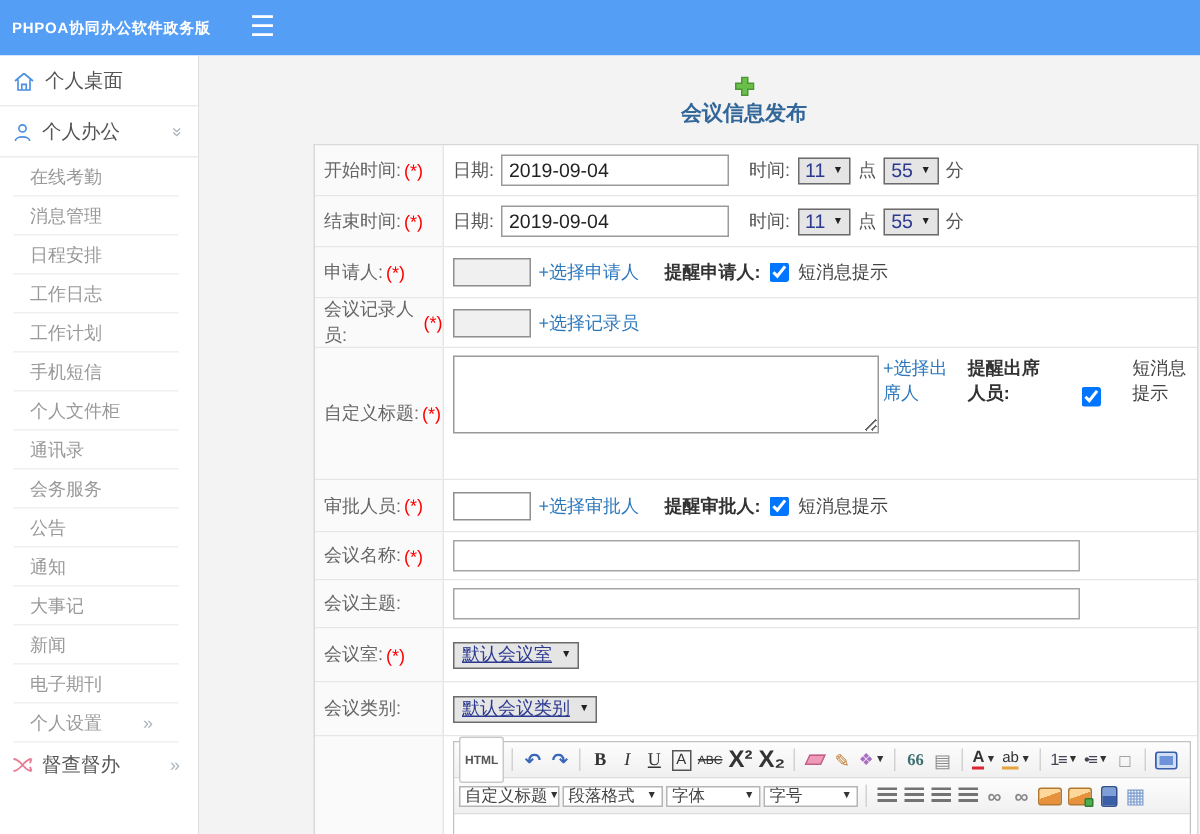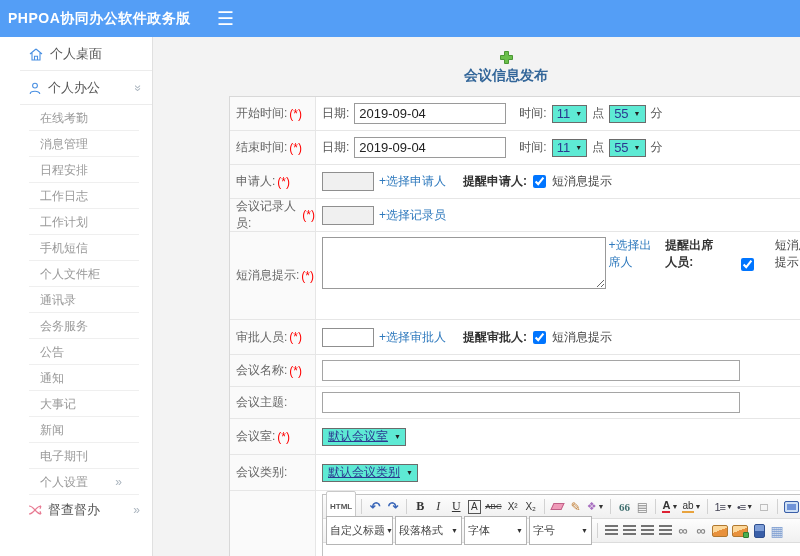--- a/index.html
+++ b/index.html
@@ -1,25 +1,25 @@
 <!DOCTYPE html>
 <html><head>
 <meta charset="utf-8">
 <style>
   * { box-sizing: border-box; margin: 0; padding: 0; }
   html,body { width:800px; height:556px; overflow:hidden; }
   body { font-family:"Liberation Sans","DejaVu Sans",sans-serif; background:#fff; font-size:12px; color:#333; }
 
   
   .header { height:37px; background:#549ef6; display:flex; align-items:center; color:#fff; }
-  .header-title { font-size:14px; font-weight:bold; padding-left:8px; letter-spacing:.5px; }
+  .header-title { font-size:10px; font-weight:bold; padding-left:8px; letter-spacing:.5px; }
   .hamburger { margin-left:26px; font-size:19px; line-height:1; cursor:pointer; }
 
   
-  .layout { display:flex; height:519px;margin-left:20px; }
+  .layout { display:flex; height:519px; }
   .sidebar { width:133px; background:#fff; border-right:1px solid #e0e0e0; flex-shrink:0; overflow:hidden; }
   .content { flex:1; background:#f3f3f3; overflow:hidden; }
 
   
   .nav-top { height:34px; display:flex; align-items:center; gap:7px; padding:0 10px 0 9px; color:#555; font-size:13px; position:relative; cursor:pointer; }
   .nav-top::after { content:''; position:absolute; left:0; right:0; bottom:0; border-bottom:1px solid #ececec; }
   .nav-chev-down { margin-left:auto; color:#aab4be; font-size:12px; transform:rotate(90deg); }
   .nav-chev-right { margin-left:auto; color:#aab4be; font-size:12px; }
   .submenu { list-style:none; }
   .subitem { height:26px; line-height:26px; padding-left:20px; font-size:12px; color:#999; position:relative; cursor:pointer; }
@@ -38,21 +38,21 @@
   .frow { display:flex; border-bottom:1px solid #e6e6e6; }
   .flabel { width:86px; flex-shrink:0; background:#fafafa; border-right:1px solid #e6e6e6; color:#666; padding-left:6px; display:flex; align-items:center; }
   .req { color:#f00; margin-left:2px; }
   .ffield { flex:1; display:flex; align-items:center; padding-left:6px; gap:5px; background:#fff; min-width:0; }
   .r34{height:34px} .r33{height:33px} .r88{height:88px} .r35{height:35px} .r32{height:32px} .r36{height:36px}
   .r-editor{height:84px}
 
   .date-input { width:152px; height:21px; border:1px solid #9a9a9a; font-size:13px; padding:0 4px; font-family:inherit; color:#222; }
   .tlabel { color:#555; }
   .tlabel.gapL { margin-left:8px; }
-  .fake-select { display:inline-flex; align-items:center; height:18px; border:1px solid #6b6b6b; background:#5eead4; cursor:pointer; }
+  .fake-select { display:inline-flex; align-items:center; height:18px; border:1px solid #6b6b6b; background:#e5e5e5; cursor:pointer; }
   .sel-text { color:#2b3990; font-size:13px; padding:0 2px 0 4px; }
   .sel-caret { font-size:7px; color:#222; padding:0 4px 0 3px; }
   .room-select .sel-text { text-decoration:underline; font-size:12px; padding:2px 3px 2px 5px; }
 
   .mini-input { width:52px; height:19px; border:1px solid #8f8f8f; background:#f0f0f0; font-family:inherit; font-size:12px; padding:0 3px; }
   .mini-input.white { background:#fff; }
   a.sel-link { color:#2e79bd; text-decoration:none; cursor:pointer; }
   .remind { font-weight:bold; color:#333; margin-left:12px; }
   input[type=checkbox]{ width:13px; height:13px; margin:0 1px; }
   .sms { color:#444; }
@@ -67,33 +67,33 @@
   
   .editor { width:492px; border:1px solid #c2c2c2; background:#fff; align-self:flex-start; margin-top:3px; }
   .toolbar { background:linear-gradient(#fdfdfd,#f0f0f0); border-bottom:1px solid #dcdcdc; padding:2px 3px; display:flex; align-items:center; gap:2px; height:24px; white-space:nowrap; }
   .tbtn { height:31px; min-width:16px; display:inline-flex; align-items:center; justify-content:center; font-size:12px; color:#333; cursor:pointer; border-radius:2px; padding:0 1px; }
   .tsep { width:1px; height:15px; background:#d2d2d2; margin:0 3px; flex-shrink:0; }
   .html-btn { font-size:8px; font-weight:bold; color:#555; border:1px solid #c9c9c9; background:#fff; padding:1px 3px; }
   .arrow-ic { color:#3a66b8; font-weight:bold; font-size:13px; }
   .b-ic{font-weight:bold; font-family:"Liberation Serif",serif;} .i-ic{font-style:italic; font-family:"Liberation Serif",serif;} .u-ic{text-decoration:underline; font-family:"Liberation Serif",serif;}
   .boxA-ic{ border:1px solid #555; font-size:10px; padding:0 2px; line-height:12px; }
   .strike-ic{ font-size:8px; text-decoration:line-through; }
-  .sup-ic,.sub-ic{ font-size:10px; font-weight:normal; }
+  .sup-ic,.sub-ic{ font-size:16px; font-weight:bold; }
   .eraser-ic{ width:11px; height:7px; background:#ef9ab8; border:1px solid #c06087; transform:skewX(-25deg); }
   .brush-ic{ color:#c07a2e; font-size:12px; }
   .palette-ic{ color:#a86fc0; font-size:11px; }
   .quote-ic{ font-weight:bold; font-size:11px; color:#3f6f6f; font-family:"Liberation Serif",serif; }
   .clip-ic{ color:#8a8a8a; font-size:12px; }
   .fontcolor-ic{ font-size:11px; font-weight:bold; border-bottom:2px solid #d23; line-height:11px; }
   .highlight-ic{ font-size:10px; border-bottom:2px solid #e8a33d; line-height:11px; }
   .list-ic{ font-size:11px; color:#445; letter-spacing:-1px; }
   .page-ic{ color:#888; font-size:12px; }
   .monitor-ic{ width:15px; height:12px; background:#6f93d8; border:1px solid #3a5fa8; border-radius:2px; box-shadow:inset 0 0 0 2px #cfe0f5; }
   .tcaret { font-size:7px; color:#333; margin-left:1px; }
-  .tselect { height:29px; border:1px solid #b5b5b5; background:#fff; display:inline-flex; align-items:center; justify-content:space-between; font-size:11px; color:#444; padding:0 3px; cursor:pointer; }
+  .tselect { height:14px; border:1px solid #b5b5b5; background:#fff; display:inline-flex; align-items:center; justify-content:space-between; font-size:11px; color:#444; padding:0 3px; cursor:pointer; }
   .w66{width:67px} .w62{width:63px}
   .align-ic{ width:13px; height:11px; background:repeating-linear-gradient(to bottom,#737373 0 2px,transparent 2px 4px); }
   .chain-ic{ color:#888; font-size:13px; font-weight:bold; }
   .img-ic{ width:16px; height:12px; border:1px solid #b07830; background:linear-gradient(160deg,#fdd89a 0 45%,#e8913c 45%); border-radius:2px; position:relative; }
   .img-ic .gdot{ position:absolute; right:-2px; bottom:-2px; width:6px; height:6px; background:#4caf50; border:1px solid #2e7d32; border-radius:1px; }
   .media-ic{ width:11px; height:14px; background:linear-gradient(#7f9fd8 0 50%,#3a5fa8 50%); border:1px solid #2f4f8f; border-radius:2px; }
   .table-ic{ color:#7a9bd0; font-size:14px; }
   .editor-body{ height:56px; background:#fff; }
 </style>
 </head>
@@ -238,21 +238,21 @@
             <span class="req">(*)</span>
           </div>
         <div class="ffield">
           <input class="mini-input" style="">
           <a class="sel-link">+选择记录员</a>
         </div>
       </div>
 
       <div class="frow r88">
         <div class="flabel">
-            <span>短消息提示:</span>
+            <span>自定义标题:</span>
             <span class="req">(*)</span>
           </div>
         <div class="ffield attend-field">
           <textarea style=""></textarea>
           <a class="sel-link">+选择出席人</a>
           <div class="attend-remind">
             <span class="remind">提醒出席人员:</span>
             <input type="checkbox" checked="true" style="">
             <span class="sms">短消息提示</span>
           </div>

